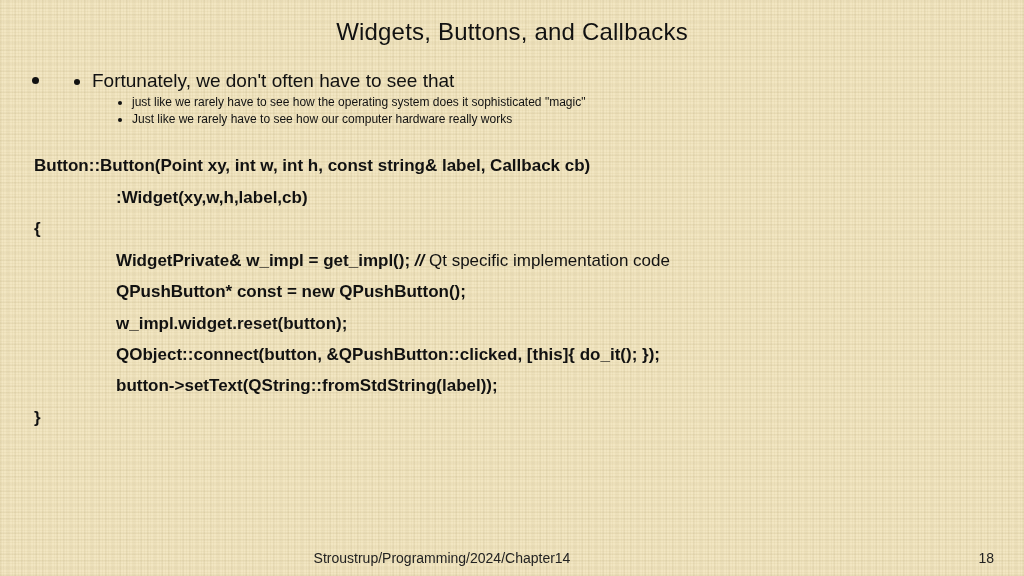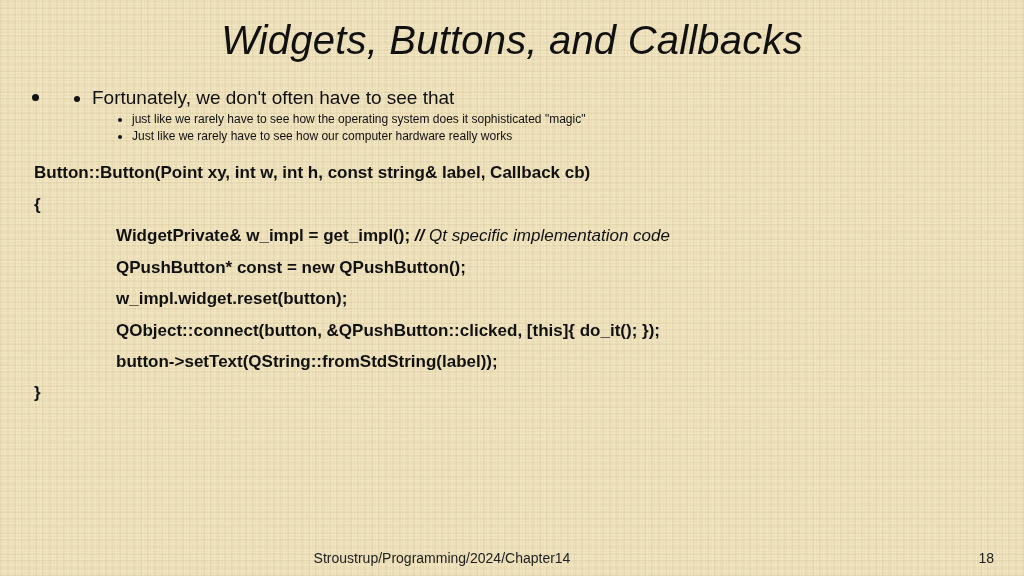--- a/index.html
+++ b/index.html
@@ -27,25 +27,24 @@
   .slide {
     position: relative;
     width: 1024px;
     height: 576px;
     box-sizing: border-box;
     padding: 18px 34px 0 34px;
     color: #111;
   }
   .title {
     text-align: center;
-    font-size: 40px;
+    font-size: 24px;
     font-weight: 500;
     margin: 0 0 10px 0;
     letter-spacing: .2px;
-    font-style: italic;
   }
   ul.top {
     margin: 0;
     padding-left: 18px;
     font-size: 22px;
     line-height: 1.35;
   }
   ul.top > li { margin-bottom: 2px; }
   ul.sub1 {
     margin: 19px 0 0 0;
@@ -54,35 +53,34 @@
     list-style: disc;
   }
   ul.sub2 {
     margin: 0;
     padding-left: 40px;
     font-size: 12px;
     list-style: disc;
     line-height: 1.45;
   }
   .code {
-    margin-top: 12px;
+    margin-top: 22px;
     font-family: "Segoe UI", "Helvetica Neue", Arial, sans-serif;
     font-size: 17px;
     font-weight: 700;
     line-height: 1.85;
   }
   .code .indent { padding-left: 82px; display: block; }
   .code .line { display: block; white-space: pre; }
   .comment {
     font-weight: 700;
     font-style: italic;
   }
   .comment-text {
     font-weight: 400;
-    font-style: italic;
   }
   .row-impl { display: flex; }
   .row-impl .lhs { min-width: 440px; text-align: right; }
   .footer {
     position: absolute;
     bottom: 10px;
     left: 0;
     width: 884px;
     text-align: center;
     font-size: 14px;
@@ -112,20 +110,21 @@
             <li>just like we rarely have to see how the operating system does it sophisticated "magic"</li>
             <li>Just like we rarely have to see how our computer hardware really works</li>
           </ul>
         </li>
       </ul>
     </li>
   </ul>
 
   <div class="code">
     <span class="line">Button::Button(Point xy, int w, int h, const string&amp; label, Callback cb)</span>
+    <span class="line indent">:Widget(xy,w,h,label,cb)</span>
     <span class="line">{</span>
     <span class="indent row-impl">
       <span class="lhs">WidgetPrivate&amp; w_impl = get_impl();</span>
       <span>
         <span class="comment">// </span><span class="comment-text">Qt specific implementation code</span>
       </span>
     </span>
     <span class="line indent">QPushButton* const = new QPushButton();</span>
     <span class="line indent">w_impl.widget.reset(button);</span>
     <span class="line indent">QObject::connect(button, &amp;QPushButton::clicked, [this]{ do_it(); });</span>

